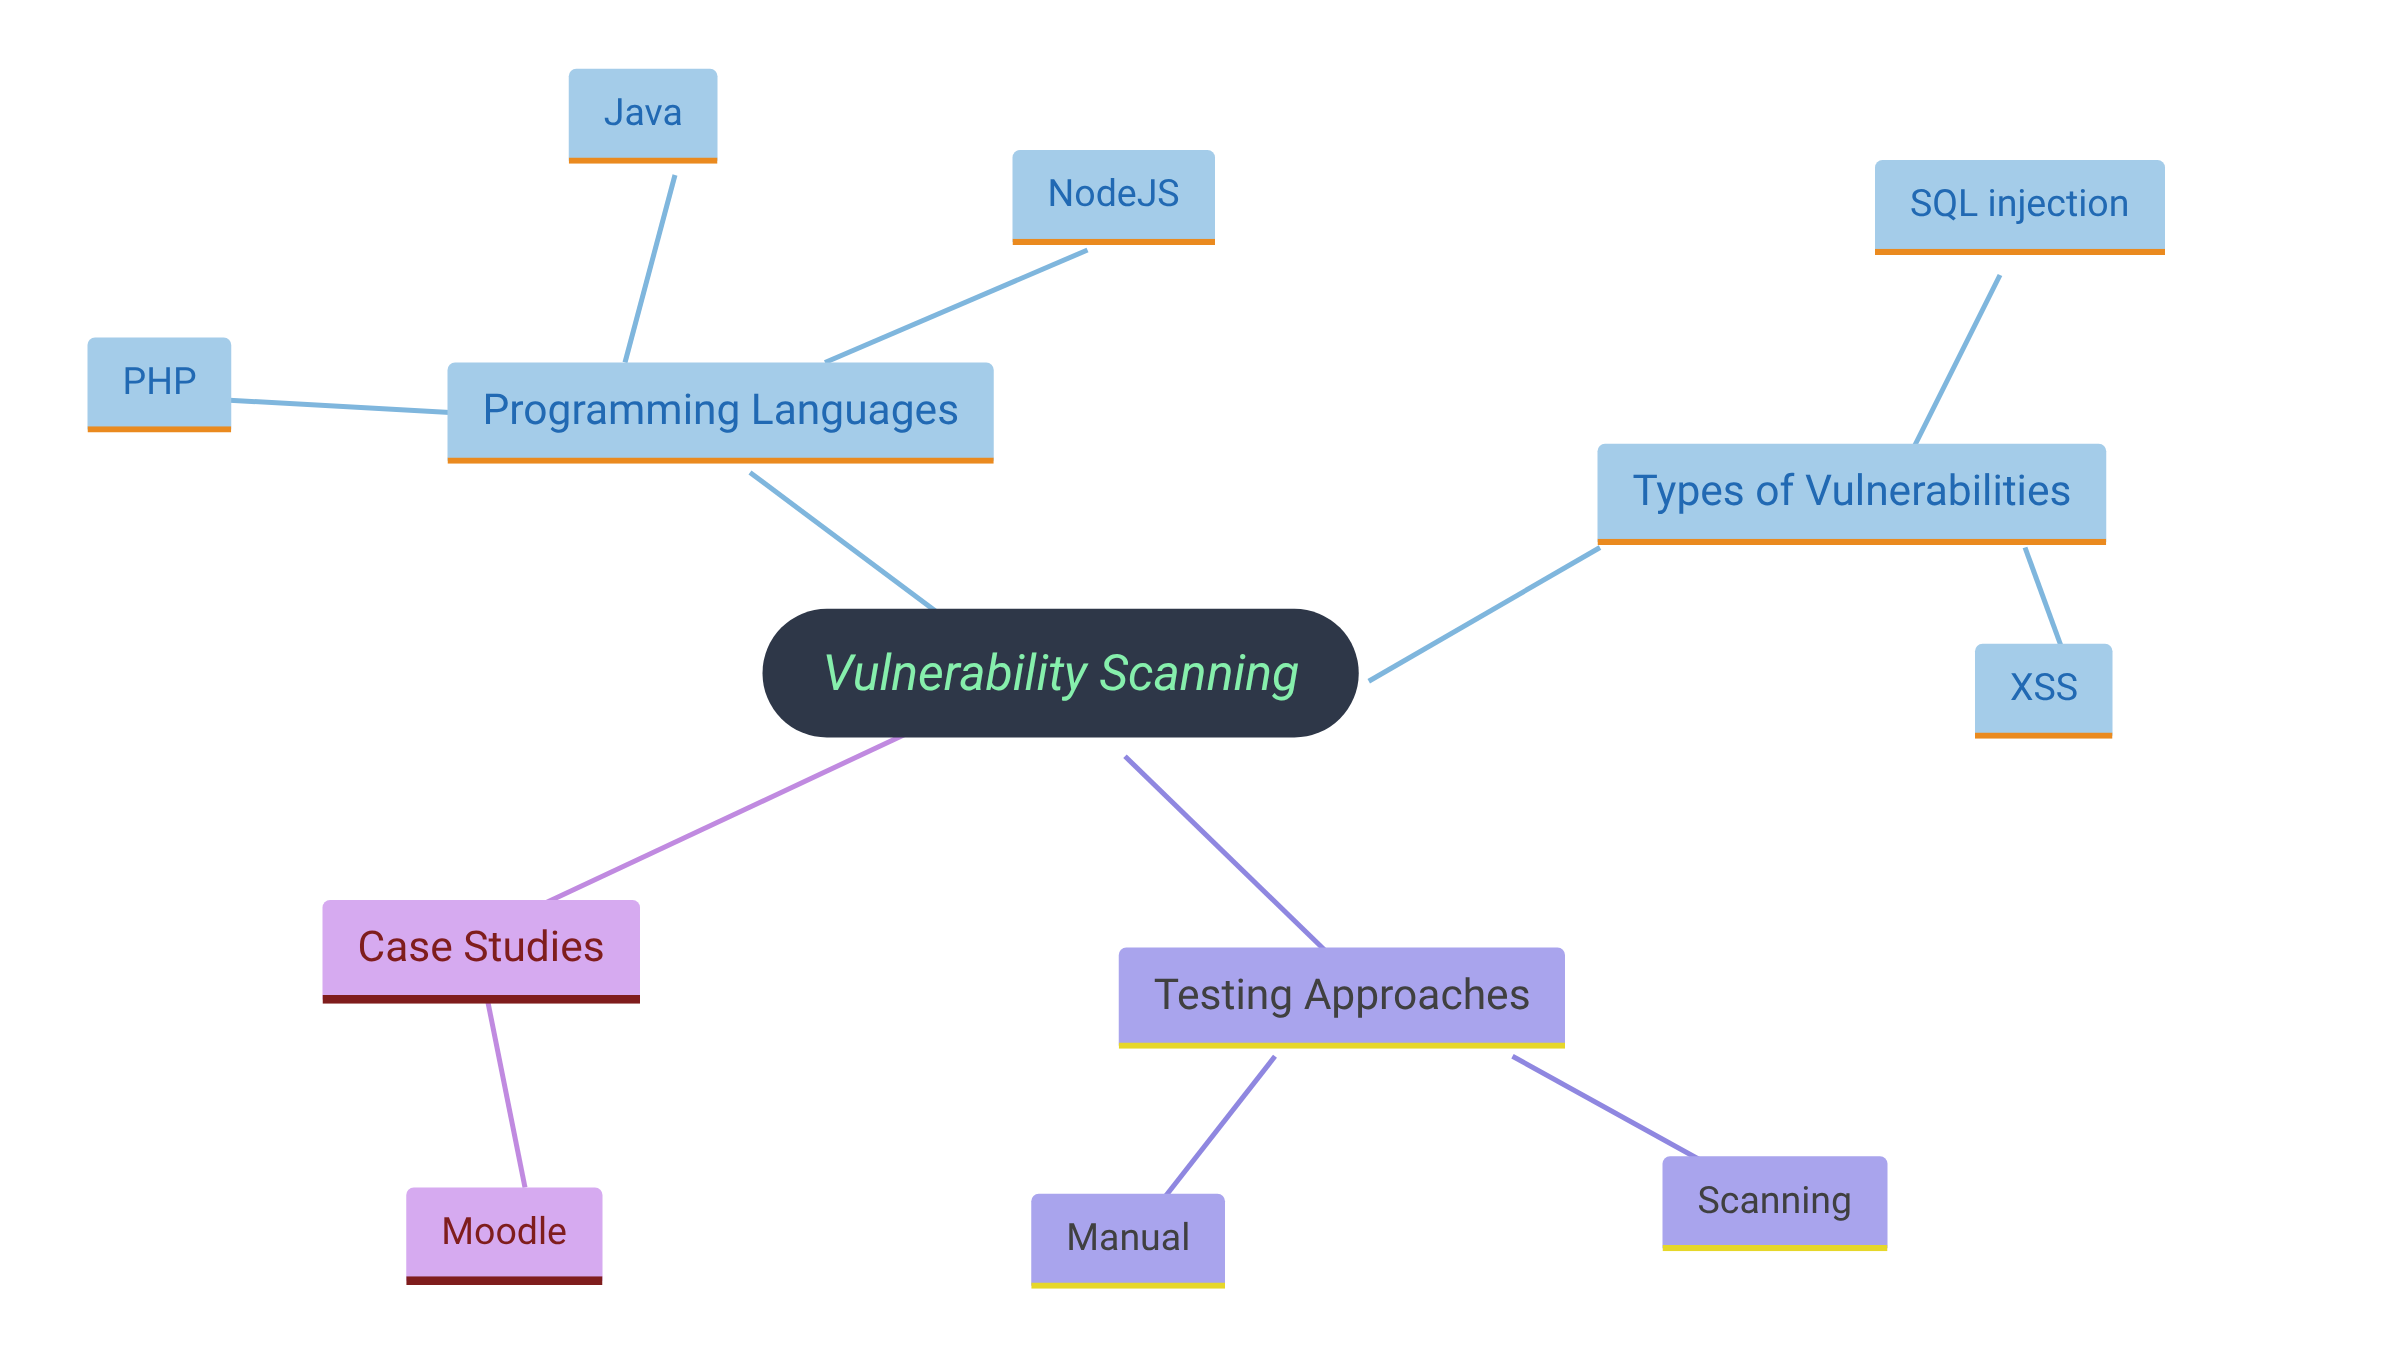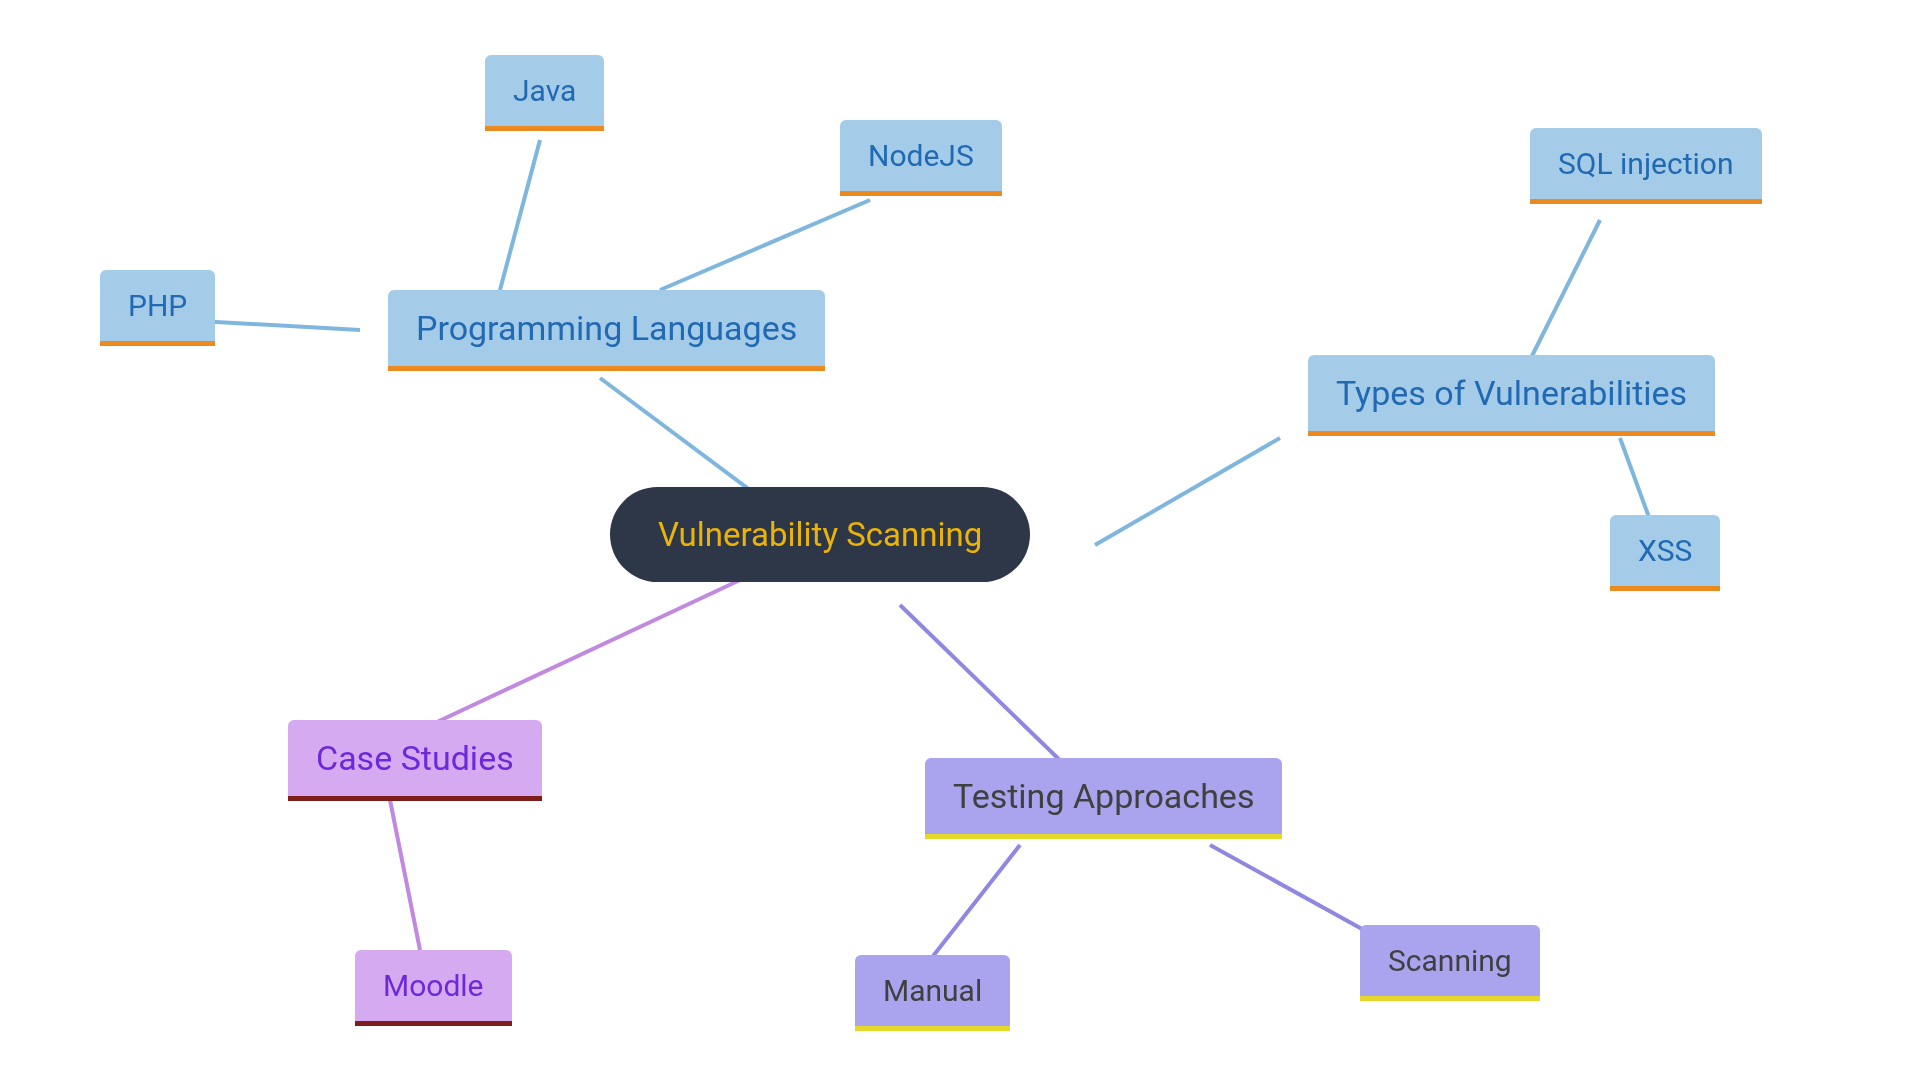--- a/index.html
+++ b/index.html
@@ -17,45 +17,45 @@
     width: 1920px;
     height: 1080px;
     pointer-events: none;
   }
   .node {
     position: absolute;
     padding: 18px 28px;
     font-size: 30px;
     border-radius: 6px 6px 0 0;
     white-space: nowrap;
-    margin-left: 30px;
   }
   .center-node {
     position: absolute;
     background: #2e3748;
-    color: #eab308;
-    font-size: 33px;
+    color: #86efac;
+    font-size: 40px;
     padding: 28px 48px;
     border-radius: 60px;
     white-space: nowrap;
+    font-style: italic;
   }
   .blue-node {
     background: #a4cce9;
     color: #2169b3;
     border-bottom: 5px solid #ea8a1f;
   }
   .purple-node {
     background: #a9a4ed;
     color: #404040;
     border-bottom: 5px solid #e6d72a;
   }
   .pink-node {
     background: #d6aaf0;
-    color: #6d28d9;
-    border-bottom: 5px solid #7f1d1d;
+    color: #7f1d1d;
+    border-bottom: 7px solid #7f1d1d;
   }
 </style>
 </head>
 <body>
 
 <svg class="connectors">
 
   <line x1="770" y1="505" x2="600" y2="378" stroke="#7fb6dd" stroke-width="4"></line>
 
   <line x1="1095" y1="545" x2="1280" y2="438" stroke="#7fb6dd" stroke-width="4"></line>

